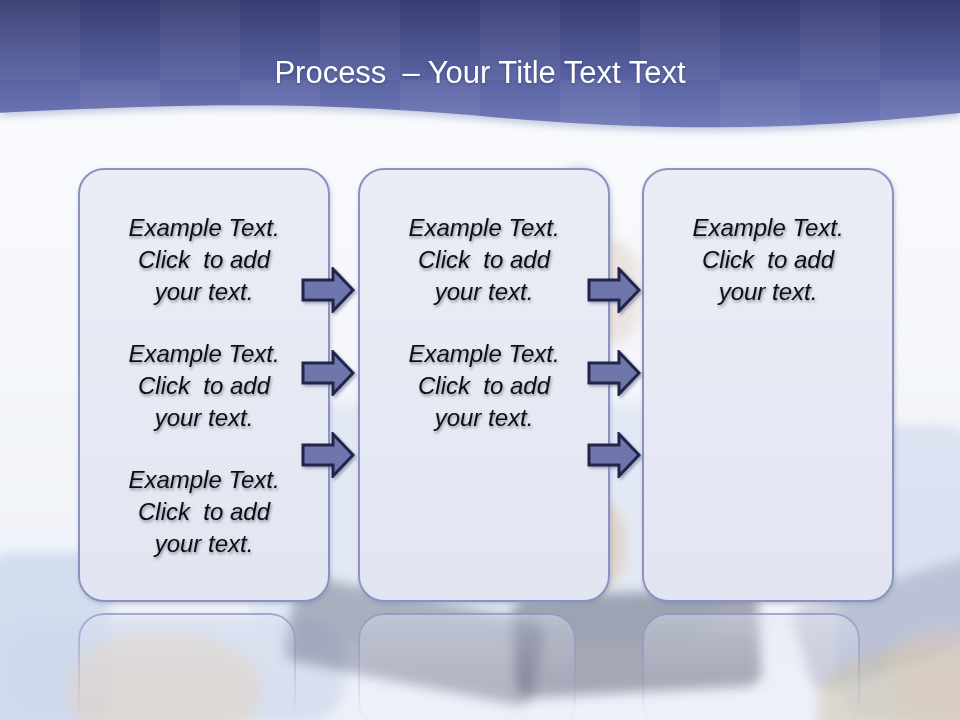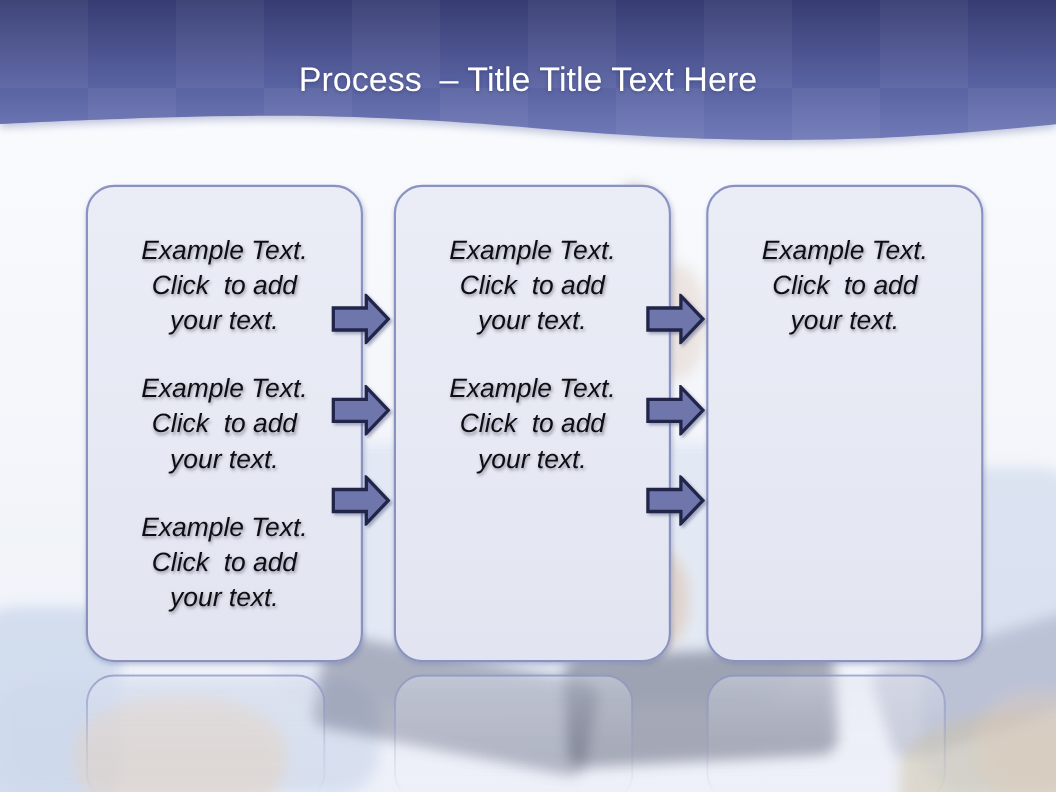--- a/index.html
+++ b/index.html
@@ -172,16 +172,16 @@
           <rect width="80" height="80" fill="rgba(255,255,255,0.045)"></rect>
           <rect x="80" y="80" width="80" height="80" fill="rgba(255,255,255,0.045)"></rect>
         </pattern>
       </defs>
       <path d="M0,0 H960 V113 C920,117 870,122 800,125.5 C700,129.5 600,127 470,115 C340,104.5 250,103.5 140,107 C85,108.8 35,110.8 0,112.8 Z" fill="url(#hg)"></path>
       <path d="M0,0 H960 V113 C920,117 870,122 800,125.5 C700,129.5 600,127 470,115 C340,104.5 250,103.5 140,107 C85,108.8 35,110.8 0,112.8 Z" fill="url(#chk)"></path>
     </svg>
   </div>
 
   <div class="title">
-    <span class="bold">Process</span><span class="regular">– Title Title Text Here</span>
+    <span class="bold">Process</span><span class="regular">– Your Title Text Text</span>
   </div>
 
 </div>
 
 </body></html>

